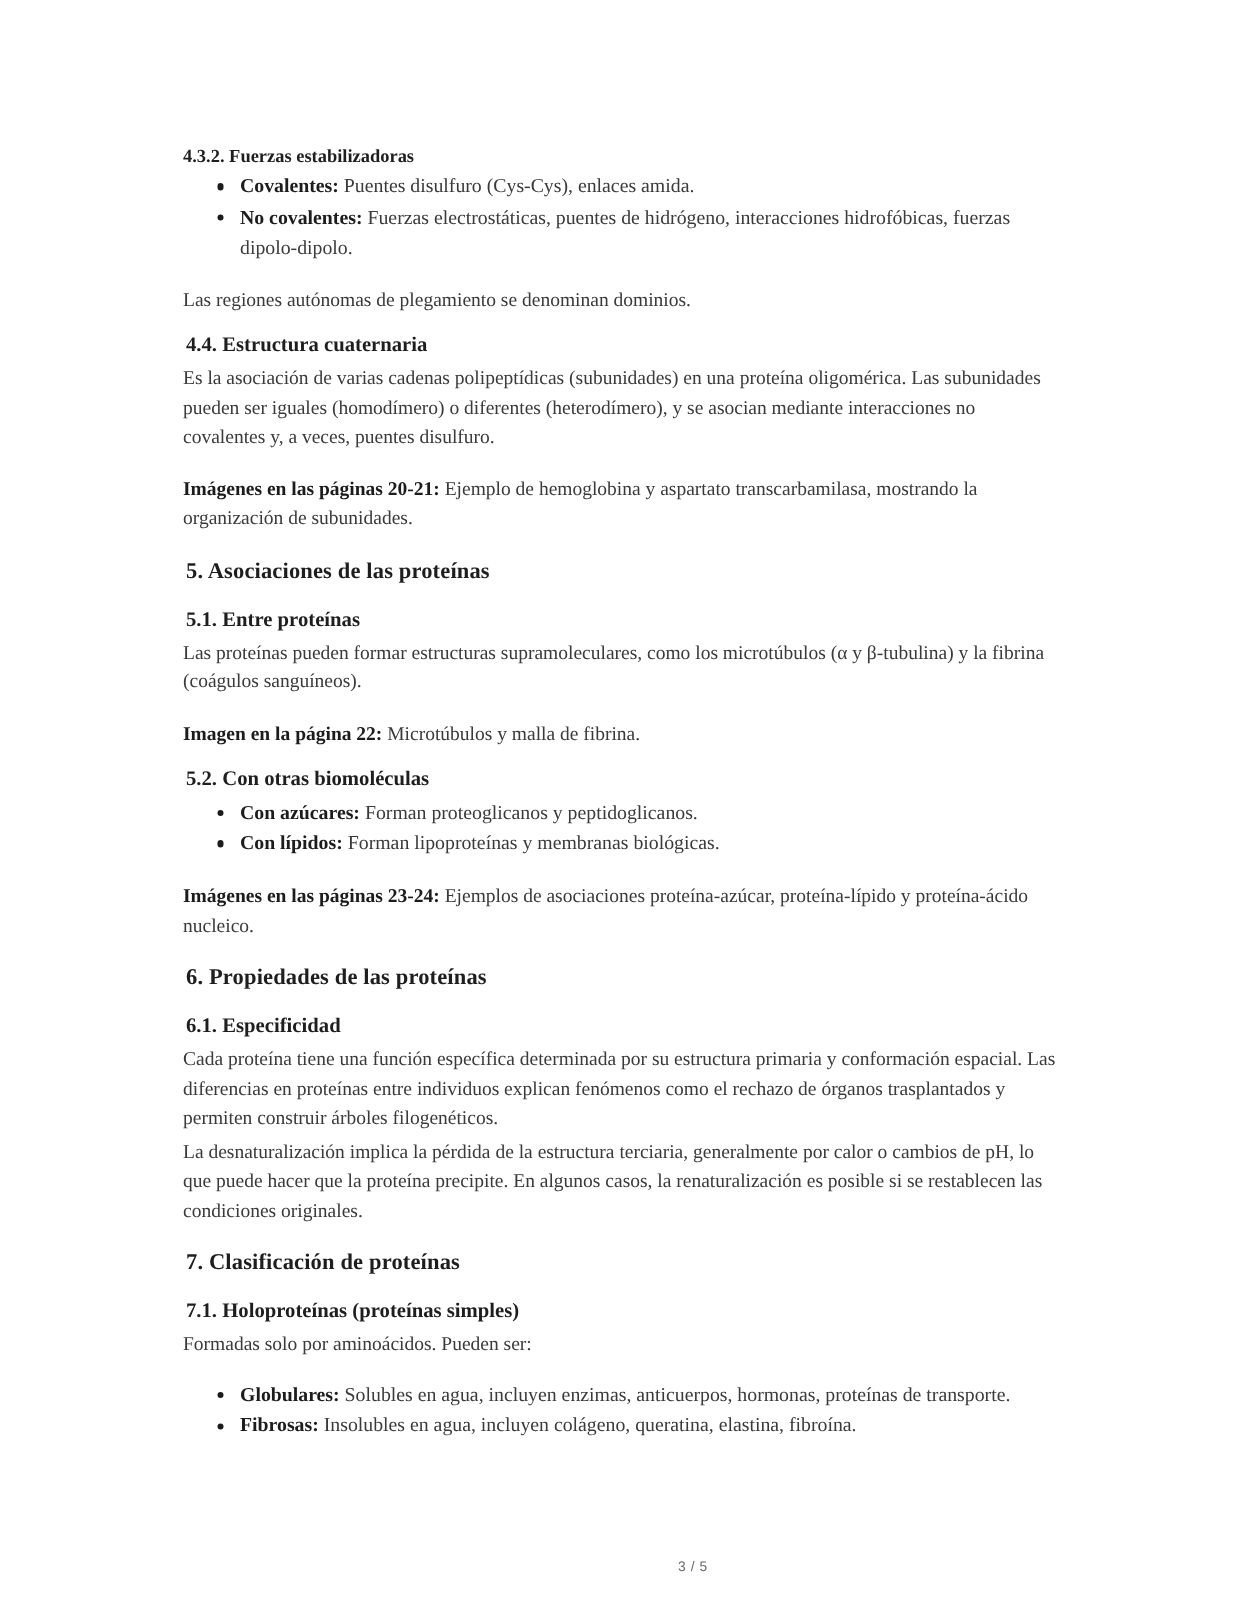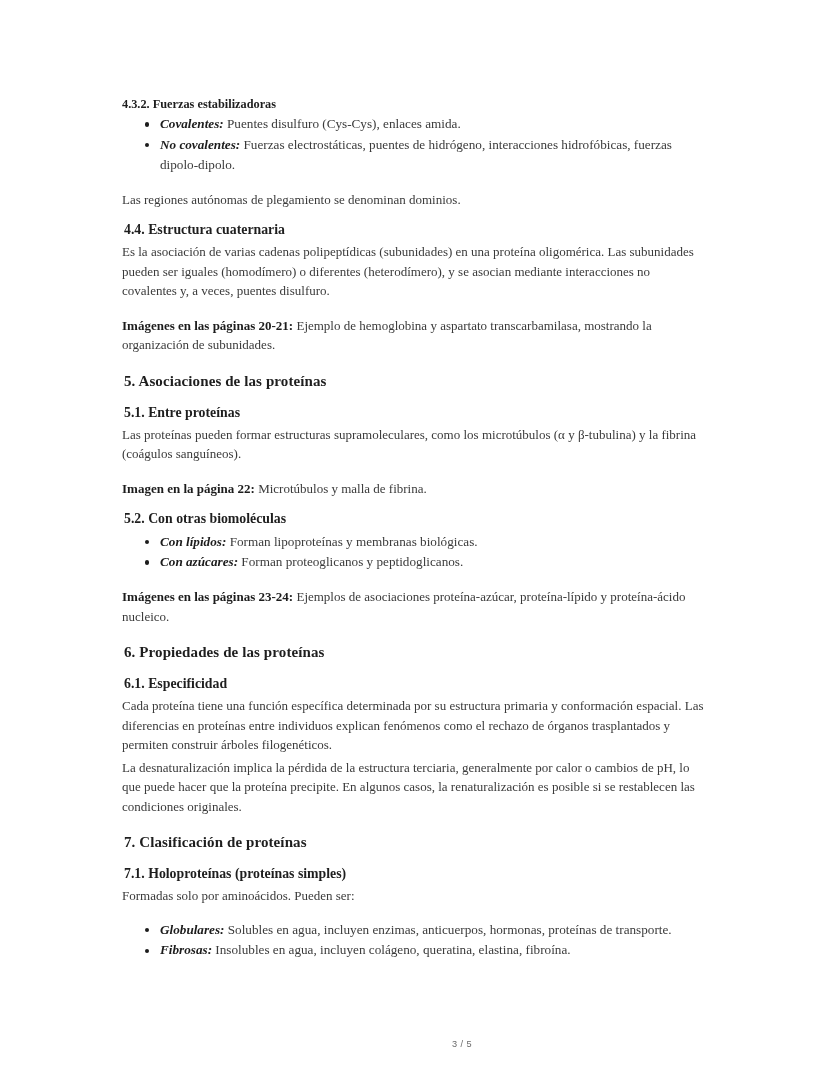--- a/index.html
+++ b/index.html
@@ -93,21 +93,20 @@
     left: 23px;
     top: 0.62em;
     width: 4.2px;
     height: 4.2px;
     border-radius: 50%;
     background: #1c1c1c;
   }
   ul.bullets li b {
     color: #1c1c1c;
     font-weight: bold;
-    font-style: italic;
   }
 
   
   .footer {
     position: absolute;
     left: 0;
     top: 1039px;
     width: 828px;
     text-align: center;
     font-size: 9.2px;
@@ -146,25 +145,25 @@
     <h2 class="h2">5. Asociaciones de las proteínas</h2>
     <h3 class="h3">5.1. Entre proteínas</h3>
     <p class="para">Las proteínas pueden formar estructuras supramoleculares, como los microtúbulos (α y β-tubulina) y la fibrina (coágulos sanguíneos).</p>
 
     <p class="para spaced"><b>Imagen en la página 22:</b><span> Microtúbulos y malla de fibrina.</span></p>
 
     <h3 class="h3">5.2. Con otras biomoléculas</h3>
     <ul class="bullets">
       <li>
         <span class="dot"></span>
-        <b>Con lípidos:</b><span> Forman lipoproteínas y membranas biológicas.</span>
+        <b>Con azúcares:</b><span> Forman proteoglicanos y peptidoglicanos.</span>
       </li>
       <li>
         <span class="dot"></span>
-        <b>Con azúcares:</b><span> Forman proteoglicanos y peptidoglicanos.</span>
+        <b>Con lípidos:</b><span> Forman lipoproteínas y membranas biológicas.</span>
       </li>
     </ul>
 
     <p class="para spaced"><b>Imágenes en las páginas 23-24:</b><span> Ejemplos de asociaciones proteína-azúcar, proteína-lípido y proteína-ácido nucleico.</span></p>
 
     <h2 class="h2">6. Propiedades de las proteínas</h2>
     <h3 class="h3">6.1. Especificidad</h3>
     <p class="para">Cada proteína tiene una función específica determinada por su estructura primaria y conformación espacial. Las diferencias en proteínas entre individuos explican fenómenos como el rechazo de órganos trasplantados y permiten construir árboles filogenéticos.</p>
 
     <p class="para">La desnaturalización implica la pérdida de la estructura terciaria, generalmente por calor o cambios de pH, lo que puede hacer que la proteína precipite. En algunos casos, la renaturalización es posible si se restablecen las condiciones originales.</p>

